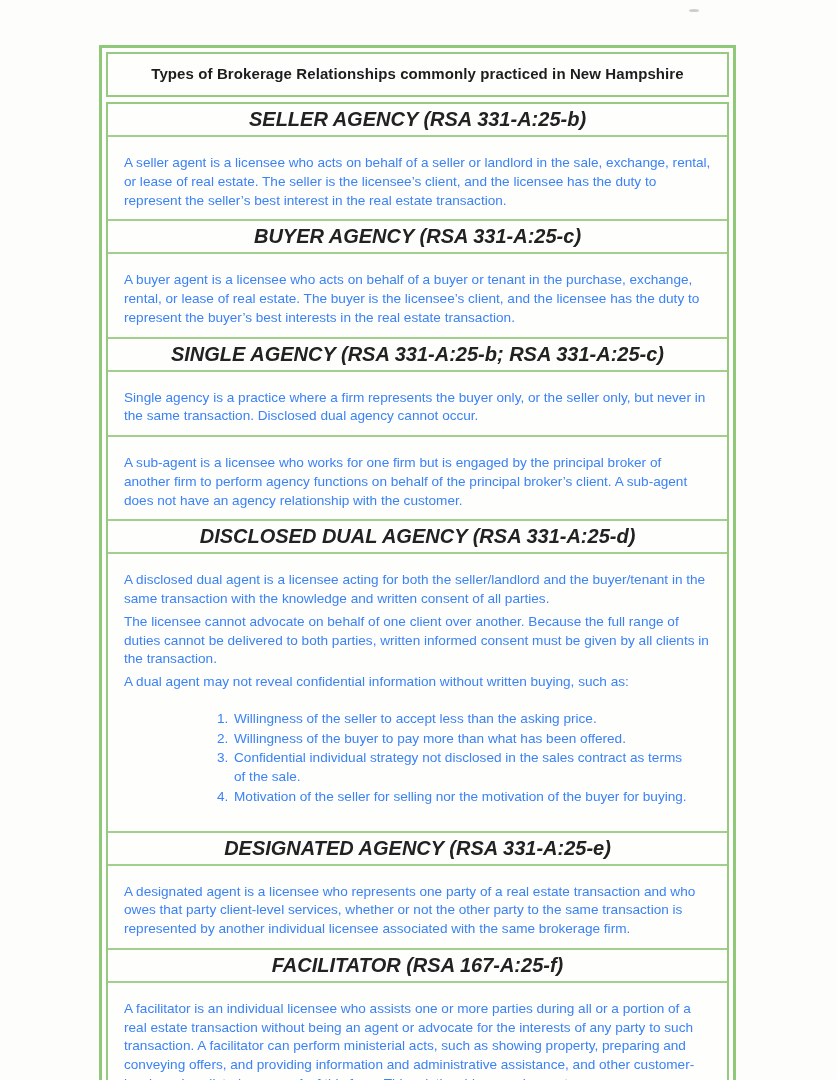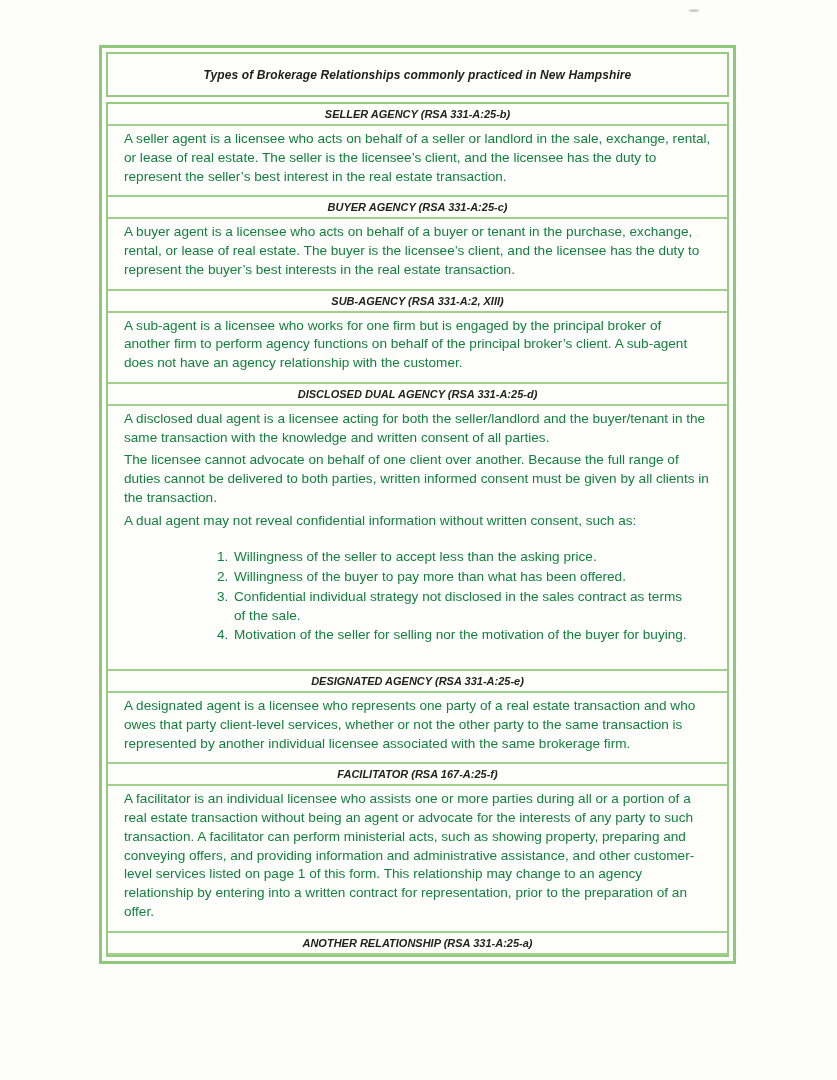--- a/index.html
+++ b/index.html
@@ -25,44 +25,43 @@
     background: #fefefd;
     box-sizing: border-box;
   }
   .title-box {
     border: 2px solid #96ca80;
     text-align: center;
     padding: 11px 8px 12px 8px;
     margin-bottom: 5px;
   }
   .doc-title {
-    font-style: italic;
     font-weight: 600;
-    font-size: 12px;
+    font-size: 15px;
     color: #1d1d1d;
     letter-spacing: 0.1px;
   }
   .sections-box {
     border: 2px solid #96ca80;
   }
   .section-header {
     border-bottom: 2px solid #a3cf8d;
     text-align: center;
     padding: 4px 6px 4px 6px;
     font-style: italic;
     font-weight: 600;
-    font-size: 11px;
+    font-size: 20px;
     color: #222;
   }
   .section-body {
     border-bottom: 2px solid #a3cf8d;
-    padding: 3px 16px 7px 16px;
+    padding: 16px 16px 7px 16px;
     font-size: 13.6px;
     line-height: 1.38;
-    color: #15803d;
+    color: #3b82f6;
   }
   .section:last-child .section-body { border-bottom: none; }
   .section-body p {
     margin: 0 0 0 0;
     padding: 1px 0 2px 0;
   }
   .section-body p + p { margin-top: 1px; }
   .section-body ol {
     margin: 16px;
     padding: 0 0 0 92px;
@@ -95,34 +94,39 @@
           </div>
   </div>
 
   <div class="section">
     <div class="section-header">BUYER AGENCY (RSA 331-A:25-c)</div>
     <div class="section-body">
             <p>A buyer agent is a licensee who acts on behalf of a buyer or tenant in the purchase, exchange, rental, or lease of real  estate. The buyer is the licensee’s client, and the licensee has the duty to represent the buyer’s best interests in the real estate transaction.</p>
           </div>
   </div>
 
+  <div class="section">
+    <div class="section-header">SINGLE AGENCY (RSA 331-A:25-b; RSA 331-A:25-c)</div>
+    <div class="section-body">
+            <p>Single agency is a practice where a firm represents the buyer only, or the seller only, but never in the same transaction. Disclosed dual agency cannot occur.</p>
+          </div>
+  </div>
 
   <div class="section">
-    <div class="section-header">SUB-AGENCY (RSA 331-A:2, XIII)</div>
     <div class="section-body">
             <p>A sub-agent is a licensee who works for one firm but is engaged by the principal broker of another firm to perform  agency functions on behalf of the principal broker’s client. A sub-agent does not have an agency relationship with the customer.</p>
           </div>
   </div>
 
   <div class="section">
     <div class="section-header">DISCLOSED DUAL AGENCY (RSA 331-A:25-d)</div>
     <div class="section-body">
             <p>A disclosed dual agent is a licensee acting for both the seller/landlord and the buyer/tenant in the same transaction with the knowledge and written consent of all parties.</p>
             <p>The licensee cannot advocate on behalf of one client over another. Because the full range of duties cannot be delivered to both parties, written informed consent must be given by all clients in the transaction.</p>
-            <p>A dual agent may not reveal confidential information without written consent, such as:</p>
+            <p>A dual agent may not reveal confidential information without written buying, such as:</p>
             <ol>
               <li>Willingness of the seller to accept less than the asking price.</li>
               <li>Willingness of the buyer to pay more than what has been offered.</li>
               <li>Confidential individual strategy not disclosed in the sales contract as terms of the sale.</li>
               <li>Motivation of the seller for selling nor the motivation of the buyer for buying.</li>
             </ol>
           </div>
   </div>
 
   <div class="section">

